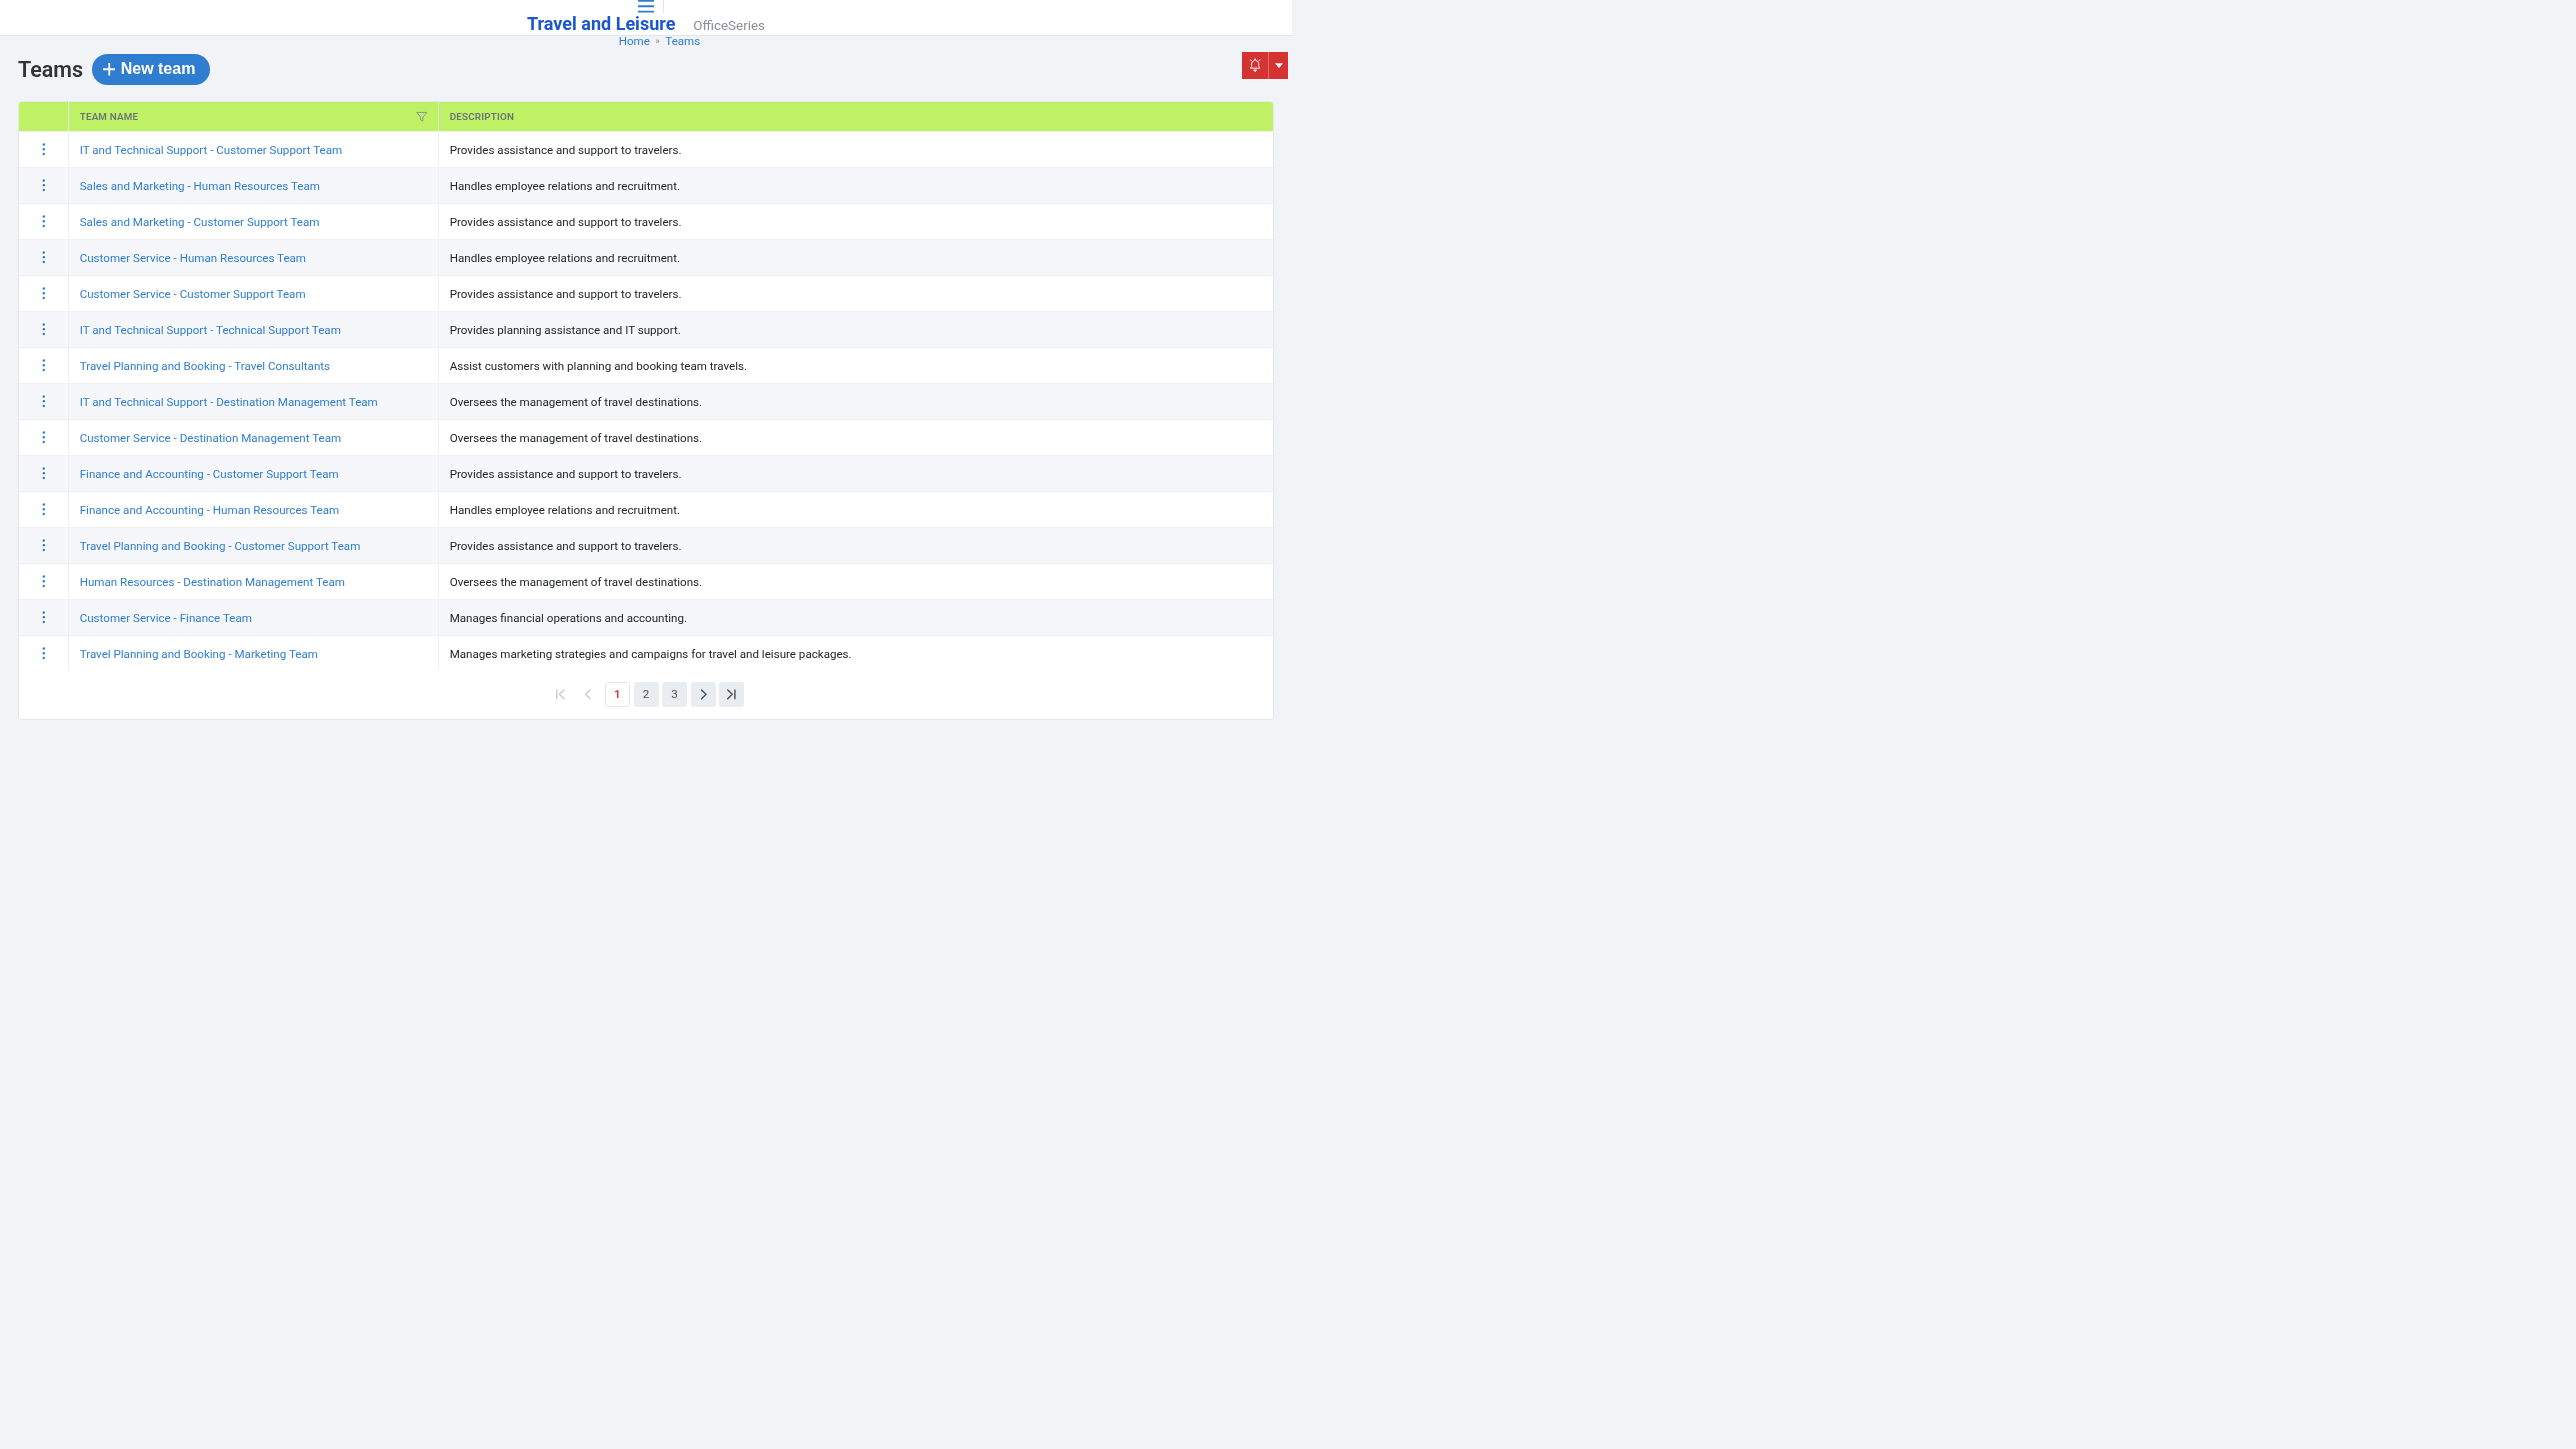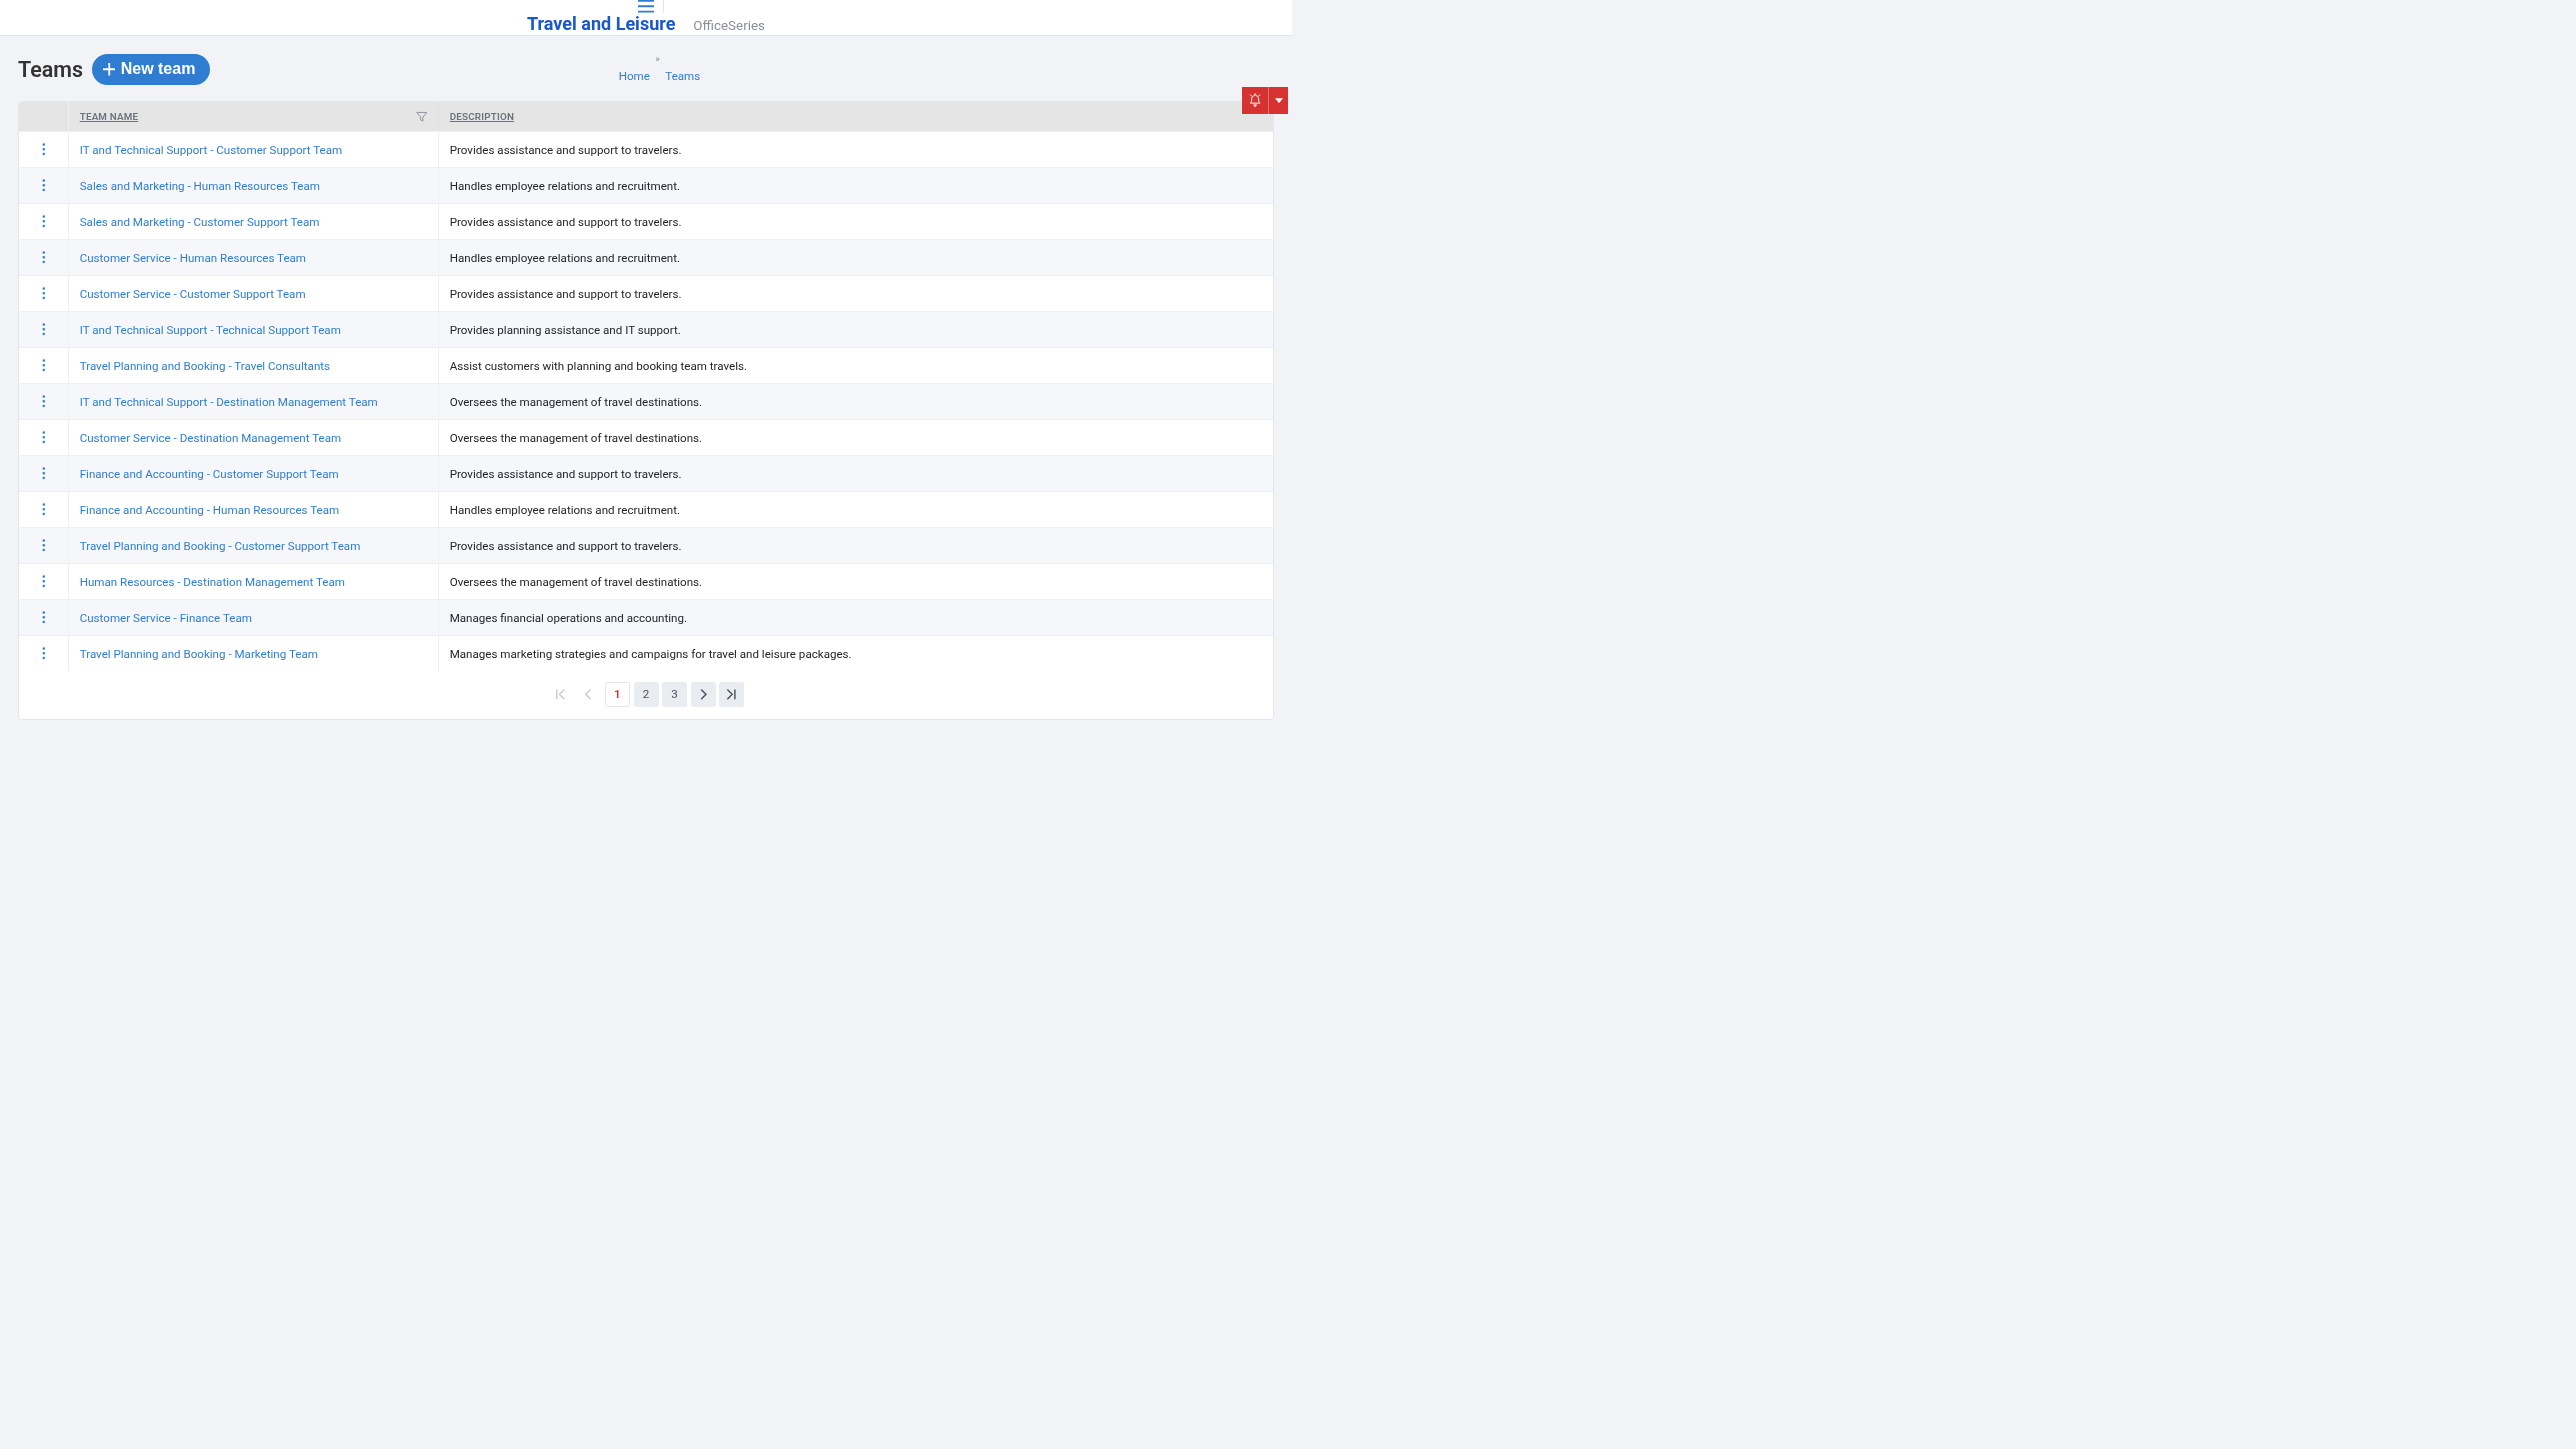--- a/index.html
+++ b/index.html
@@ -47,21 +47,20 @@
     .breadcrumb {
       display: flex;
       align-items: center;
       margin-left: 27px;
       font-size: 11.6px;
       color: #808790;
     }
     .breadcrumb a {
       color: #2f7dd1;
       text-decoration: none;
-      margin-top: 35px;
     }
     .breadcrumb .sep {
       margin: 0 5.4px;
       color: #808790;
       font-size: 9.8px;
     }
     .navbar-right {
       margin-left: auto;
       display: flex;
       height: 100%;
@@ -116,27 +115,26 @@
 
     
     .grid {
       background: #fff;
       border-radius: 3.6px;
       border: 0.9px solid #e4e7eb;
       overflow: hidden;
     }
     .grid-header {
       display: flex;
-      background: #e5e5e5;
+      background: #bef264;
       font-size: 9.8px;
       font-weight: 600;
       color: #6c727c;
       text-transform: uppercase;
       letter-spacing: 0.2px;
-      text-decoration: underline;
     }
     .col-actions {
       width: 50px;
       flex-shrink: 0;
       border-right: 0.9px solid #e4e7eb;
     }
     .grid .col-actions { border-right: 0.9px solid #eef0f3; }
     .col-name {
       width: 370px;
       flex-shrink: 0;

